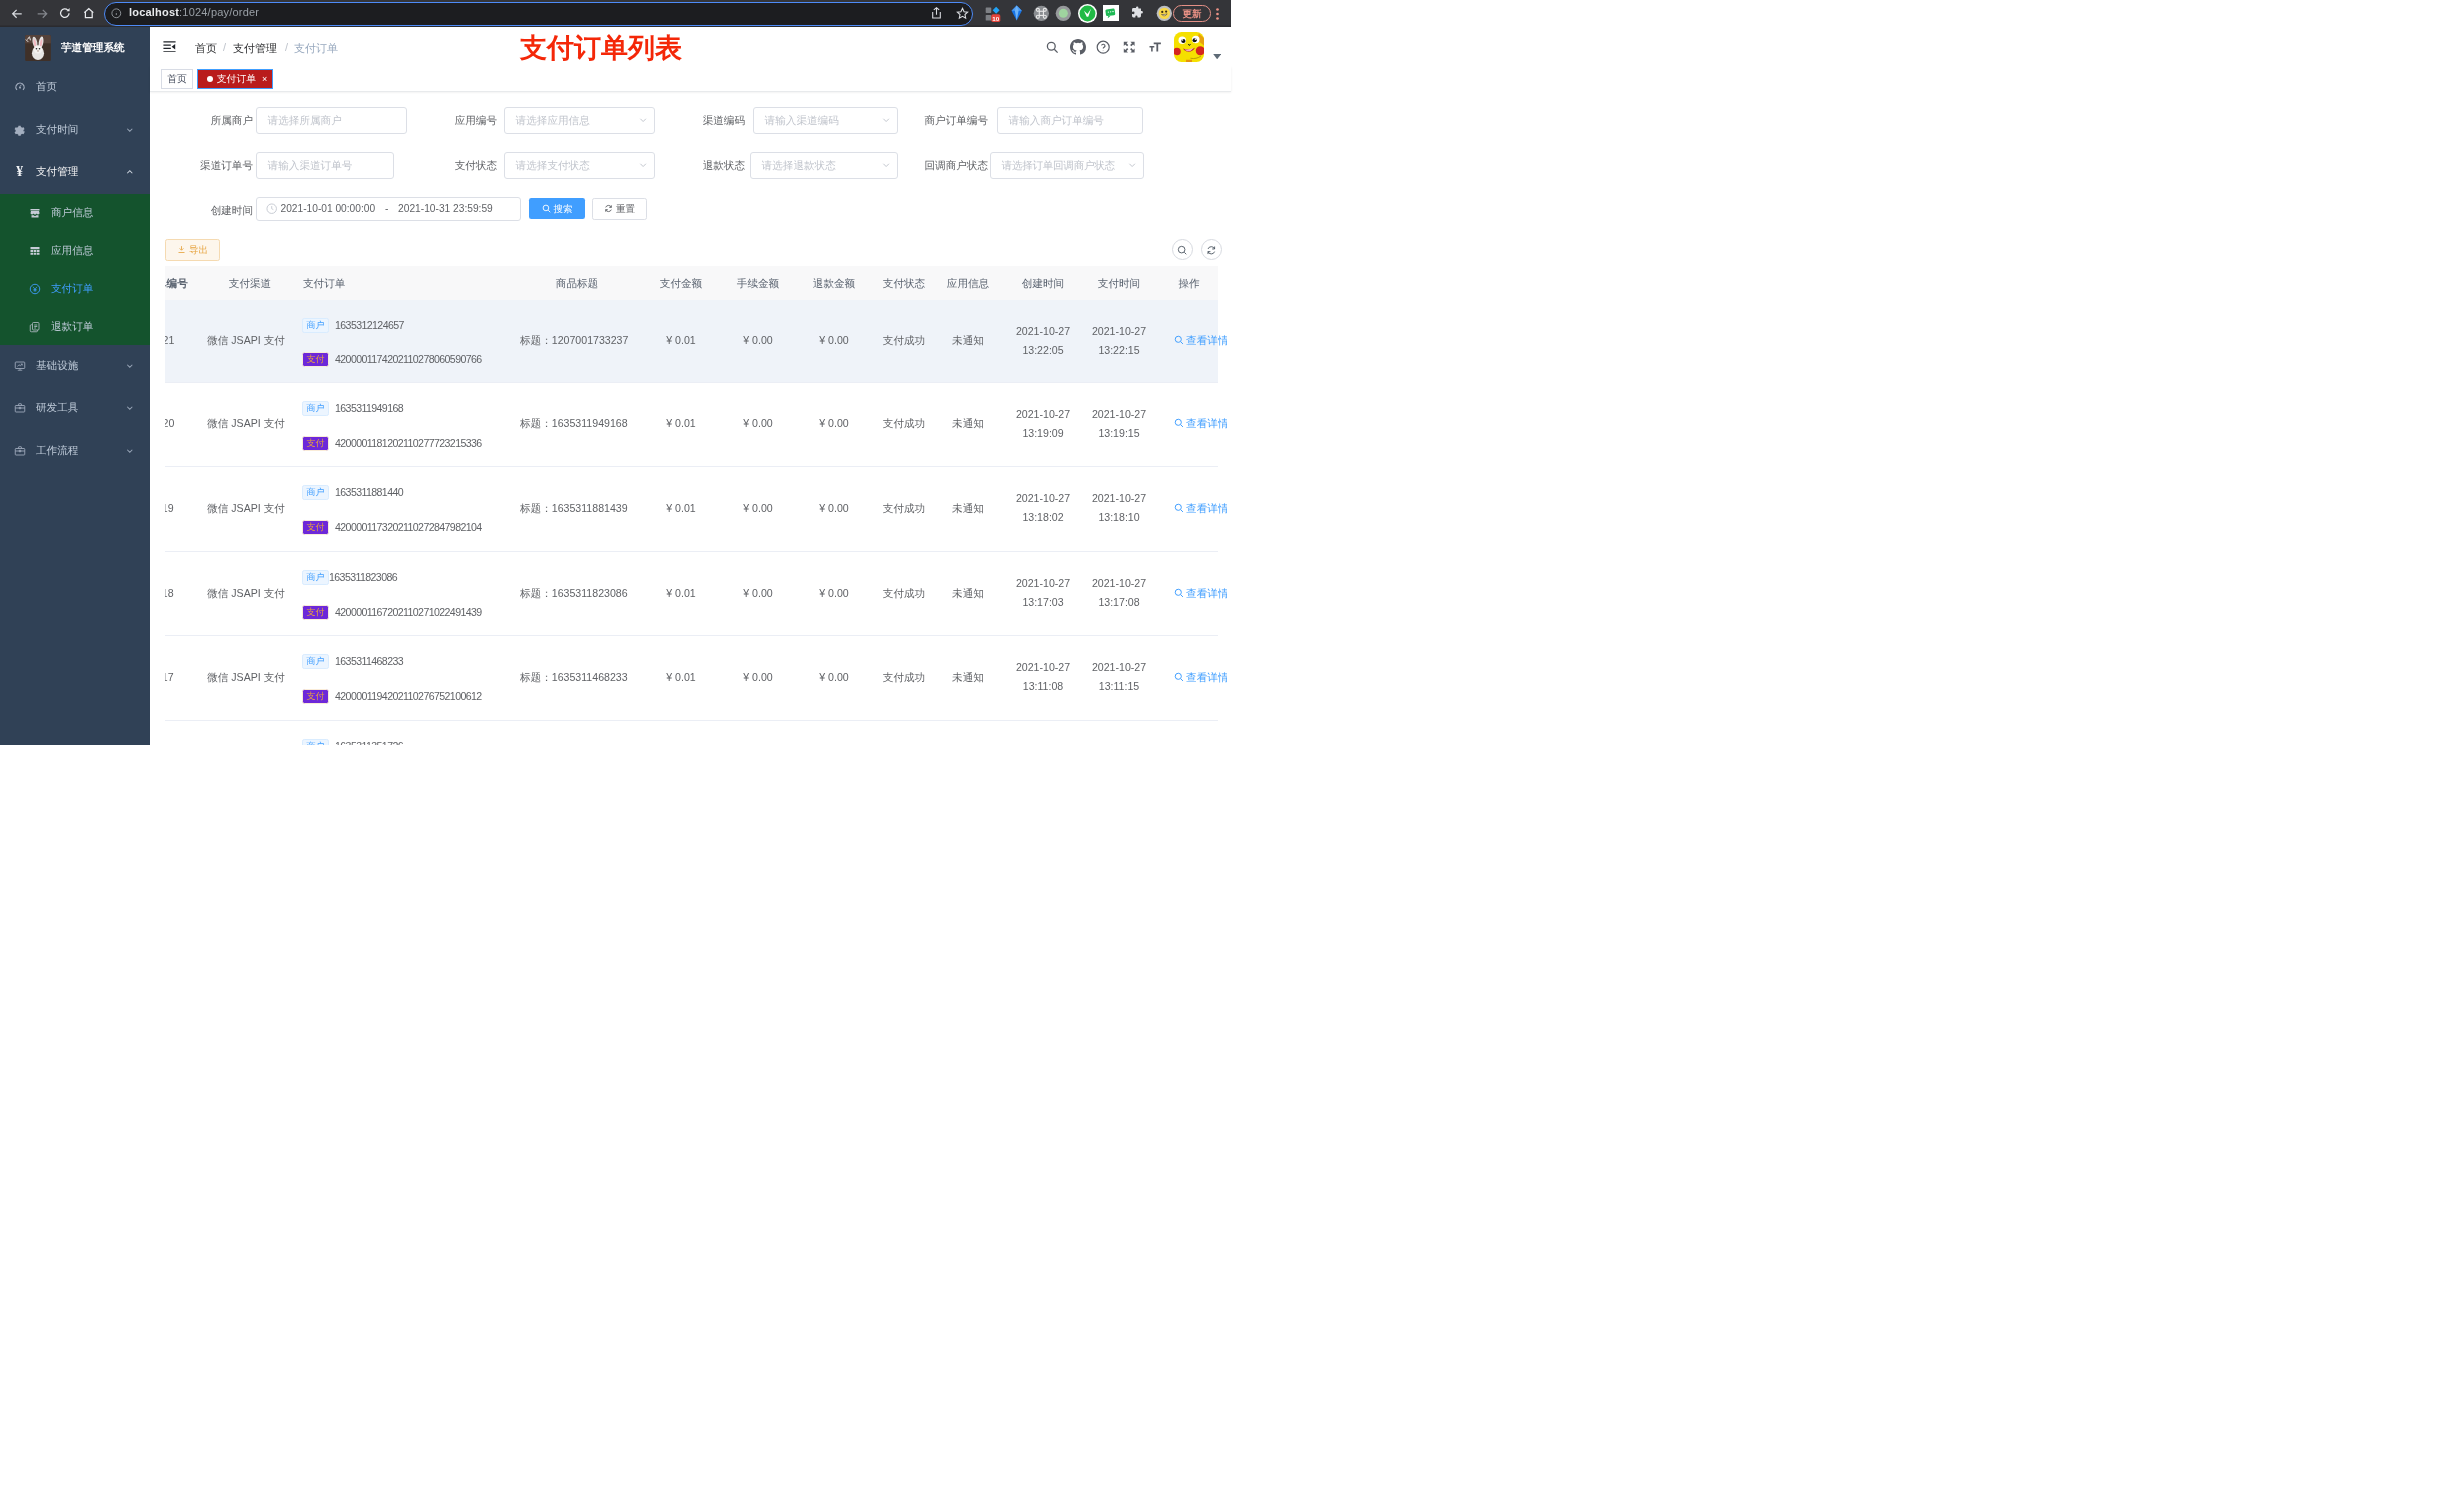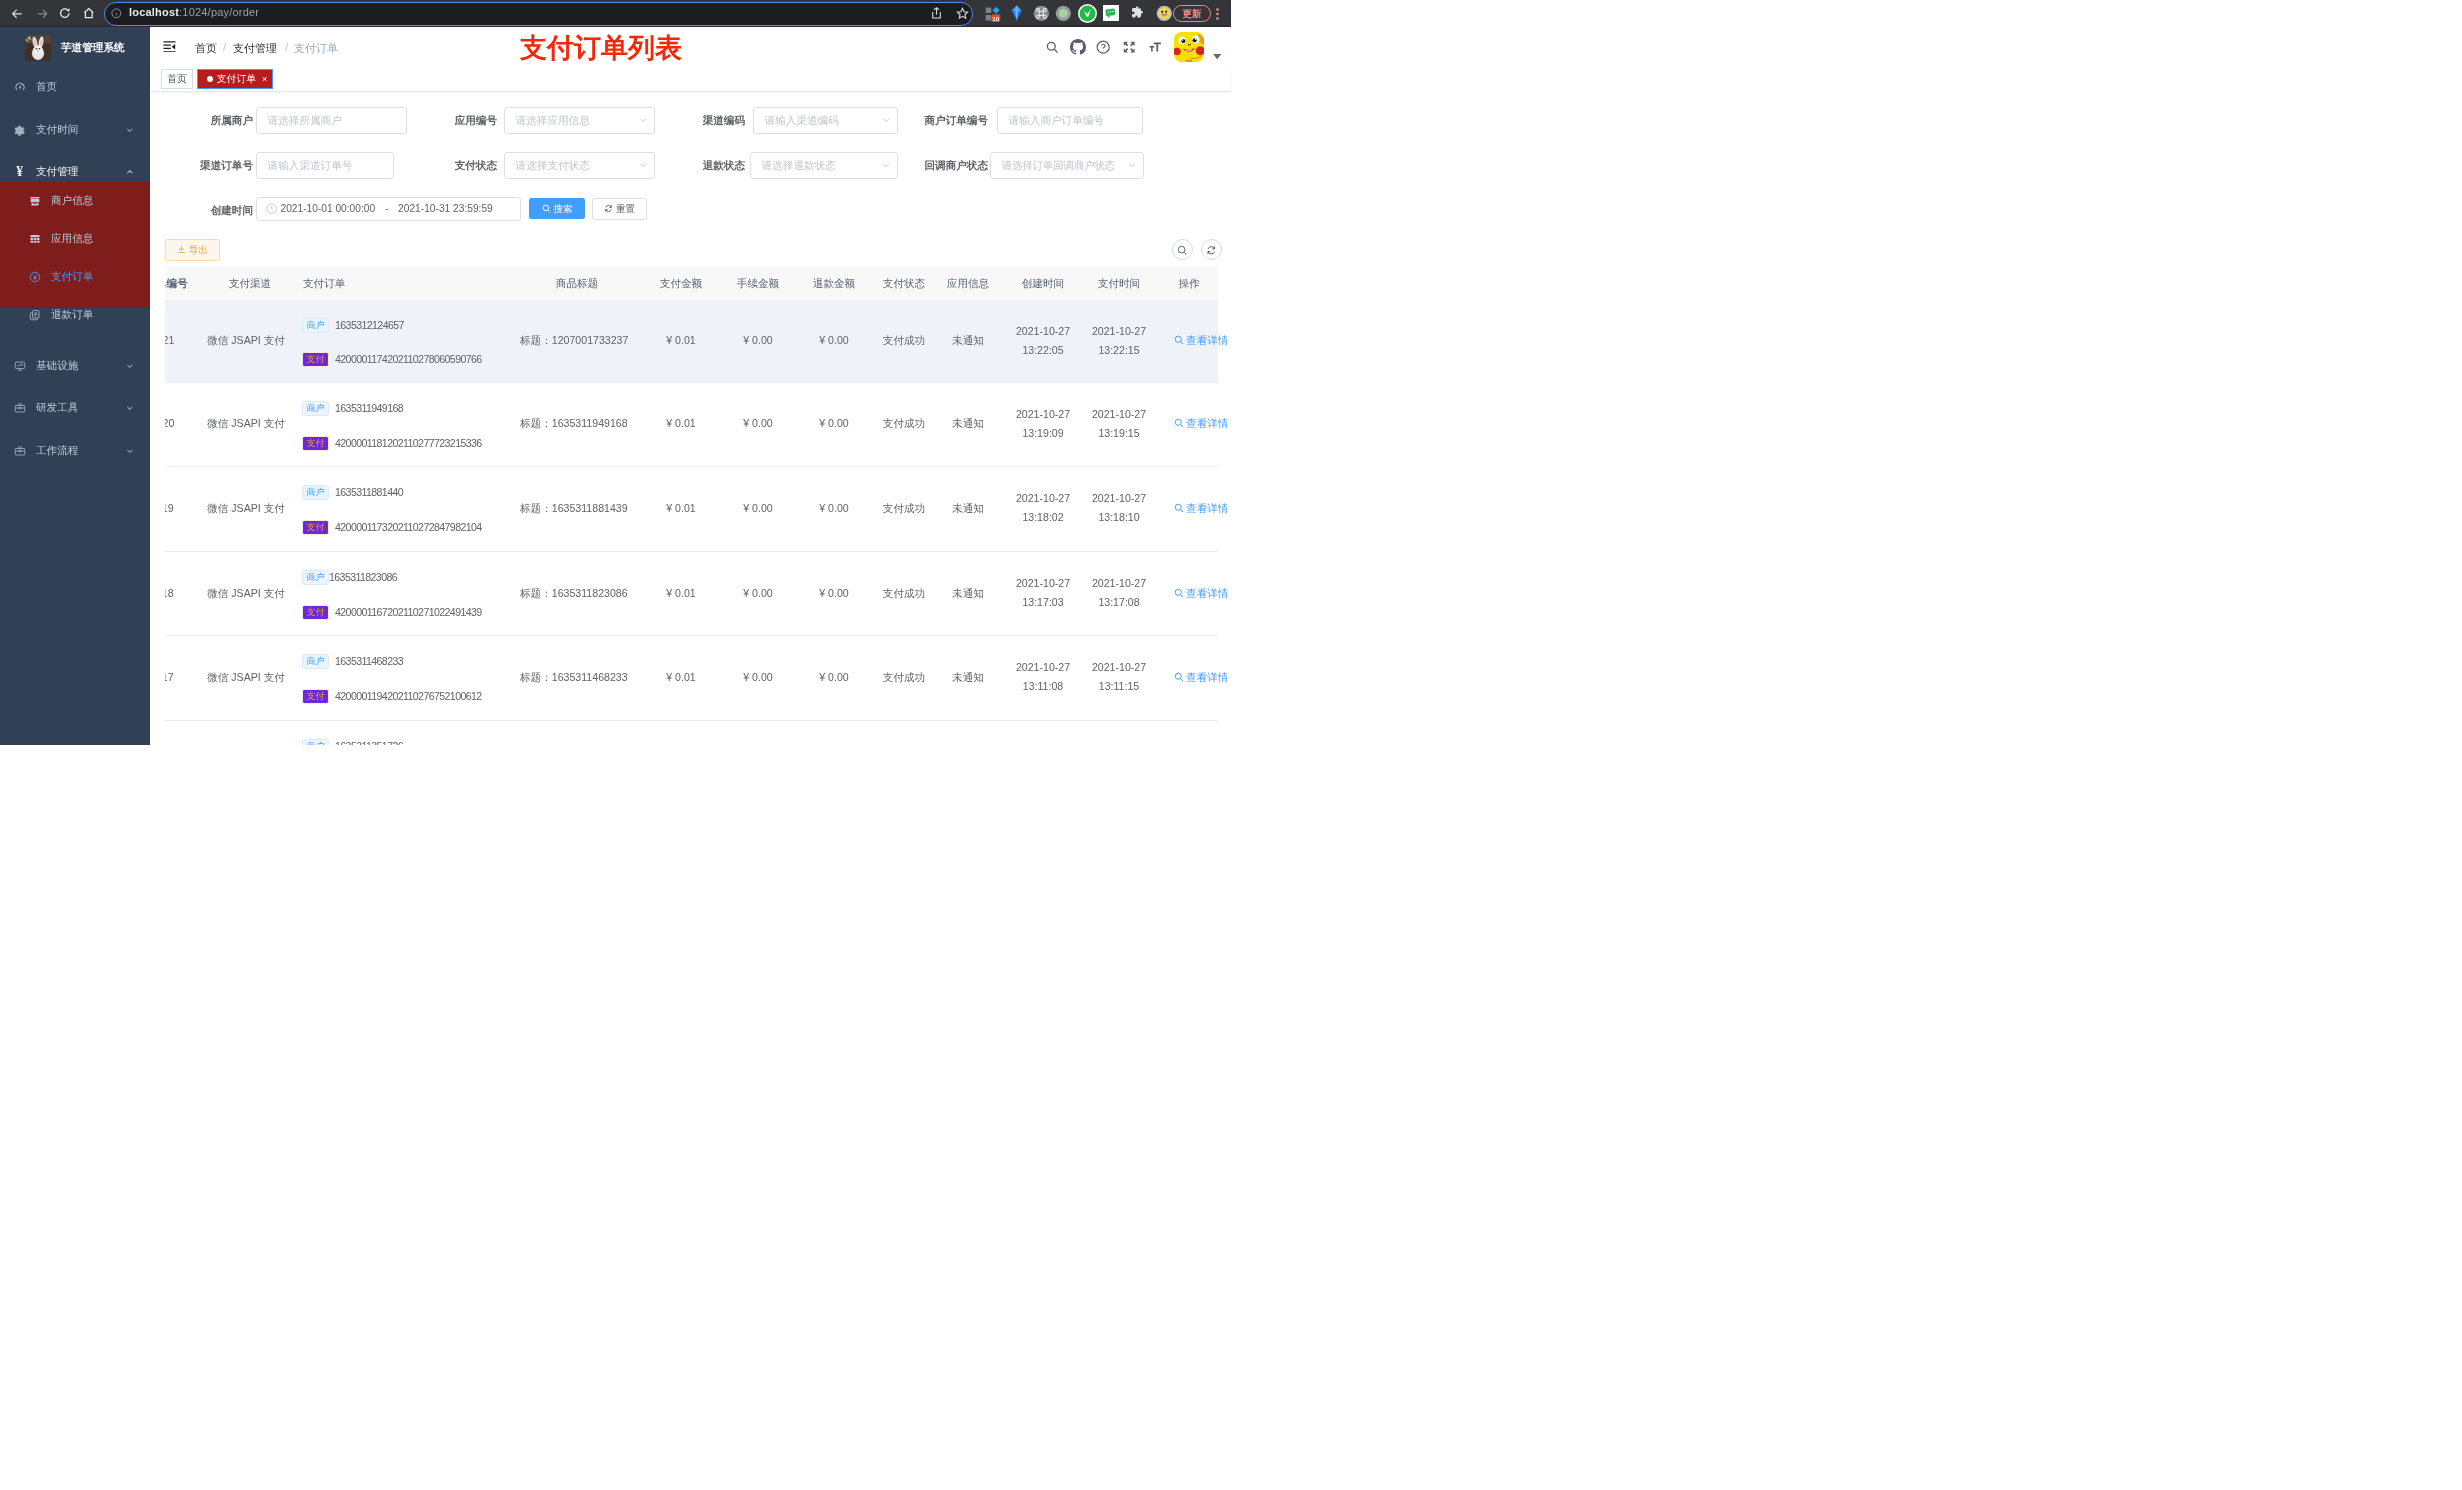--- a/index.html
+++ b/index.html
@@ -7,21 +7,21 @@
 #pg{position:absolute;left:0;top:0;width:1231px;height:745px;background:#fff}
 .a{position:absolute}
 
 #chrome{position:absolute;left:0;top:0;width:1231px;height:27px;background:#343539;box-shadow:inset 0 -1.5px 0 #2a2b2f}
 #urlpill{position:absolute;left:104px;top:1.5px;width:869px;height:24px;background:#1c1d20;border:1.5px solid #4d8bf8;border-radius:12px}
 .cico{position:absolute;color:#9aa0a6}
 #urltxt{position:absolute;left:129px;top:6px;font-size:11px;color:#e8eaed;font-weight:600;letter-spacing:0.2px}
 #urltxt span{color:#9aa0a6;font-weight:400}
 
 #sidebar{position:absolute;left:0;top:27px;width:150px;height:718px;background:#304156}
-#submenu{position:absolute;left:0;top:155px;width:150px;height:126px;background:#7f1d1d}
+#submenu{position:absolute;left:0;top:167px;width:150px;height:151px;background:#14532d}
 .mi{position:absolute;left:0;width:150px;height:42px;color:#bfcbd9;font-size:10.6px}
 .mi .tx{position:absolute;left:36px;top:50%;transform:translateY(-50%)}
 .si .tx{position:absolute;left:51px;top:50%;transform:translateY(-50%)}
 .si{position:absolute;left:0;width:150px;height:38px;color:#bfcbd9;font-size:10.6px}
 .micon{position:absolute;left:13.6px;top:50%;transform:translateY(-50%);width:12px;height:12px;color:#a3aebf}
 .sicon{position:absolute;left:29px;top:50%;transform:translateY(-50%);width:12px;height:12px;color:#a3aebf}
 .caret{position:absolute;right:16.7px;top:50%;transform:translateY(-50%);width:7.6px;height:7.6px;color:#9aa7b9}
 #logoimg{position:absolute;left:25px;top:7.6px;width:26px;height:26.5px;border-radius:1.5px;overflow:hidden}
 #logotx{position:absolute;left:61px;top:13.6px;color:#fff;font-size:10.6px;font-weight:700}
 .blue{color:#409eff !important}
@@ -29,21 +29,21 @@
 #navbar{position:absolute;left:150px;top:27px;width:1081px;height:39px;background:#fff}
 .bc{position:absolute;top:41px;font-size:11px;color:#303133;font-weight:400}
 .bcsep{color:#bfc4cc;font-weight:400}
 #redtitle{position:absolute;left:520px;top:34px;font-size:27px;line-height:28px;font-weight:700;color:#f42708}
 .nvico{position:absolute;top:40px;color:#5a5e66}
 
 #tagsbar{position:absolute;left:150px;top:66px;width:1081px;height:26px;background:#fff;border-bottom:0.8px solid #e8eaec;box-shadow:0 0.8px 2.3px rgba(0,0,0,.08)}
 .tag1{position:absolute;left:161px;top:69px;width:32px;height:19.7px;background:#fff;border:0.8px solid #d8dce5;color:#495060;font-size:9.8px;line-height:18px;text-align:center}
 .tag2{position:absolute;left:197px;top:69px;width:76px;height:19.7px;background:#b91c1c;border:0.8px solid #409eff;color:#fff;font-size:9.8px;line-height:18px}
 
-.lbl{position:absolute;height:26.5px;line-height:26.5px;font-size:10.6px;color:#606266;font-weight:700;text-align:right}
+.lbl{position:absolute;height:26.5px;line-height:26.5px;font-size:10.6px;color:#606266;font-weight:400;text-align:right}
 .inp{position:absolute;height:26.5px;background:#fff;border:0.8px solid #dcdfe6;border-radius:3px;font-size:10.6px;color:#c0c4cc;line-height:25px;padding-left:10.6px}
 .sel-caret{position:absolute;right:6.8px;top:8.3px;width:8.3px;height:8.3px;color:#c0c4cc}
 
 #btnsearch{position:absolute;left:529px;top:198px;width:56px;height:21px;background:#409eff;border-radius:2.3px;color:#fff;font-size:9.5px;text-align:center;line-height:21px}
 #btnreset{position:absolute;left:592px;top:198px;width:55px;height:22px;background:#fff;border:0.8px solid #dcdfe6;border-radius:2.3px;color:#606266;font-size:9.5px;text-align:center;line-height:20.4px}
 #btnexport{position:absolute;left:165px;top:239px;width:55px;height:22px;background:#fdf6ec;border:0.8px solid #f5dab1;border-radius:2.3px;color:#e6a23c;font-size:9.5px;text-align:center;line-height:20.4px}
 .circbtn{position:absolute;top:239px;width:21px;height:21px;border:0.8px solid #d7dae0;border-radius:50%;color:#46505c}
 
 #tbl{position:absolute;left:165px;top:266px;width:1062px;height:479px;overflow:hidden;font-size:10.6px;color:#606266}
 #thead{position:absolute;left:0;top:0;width:1053px;height:34px;background:#f8f8f9;color:#5a6370;font-weight:500}

